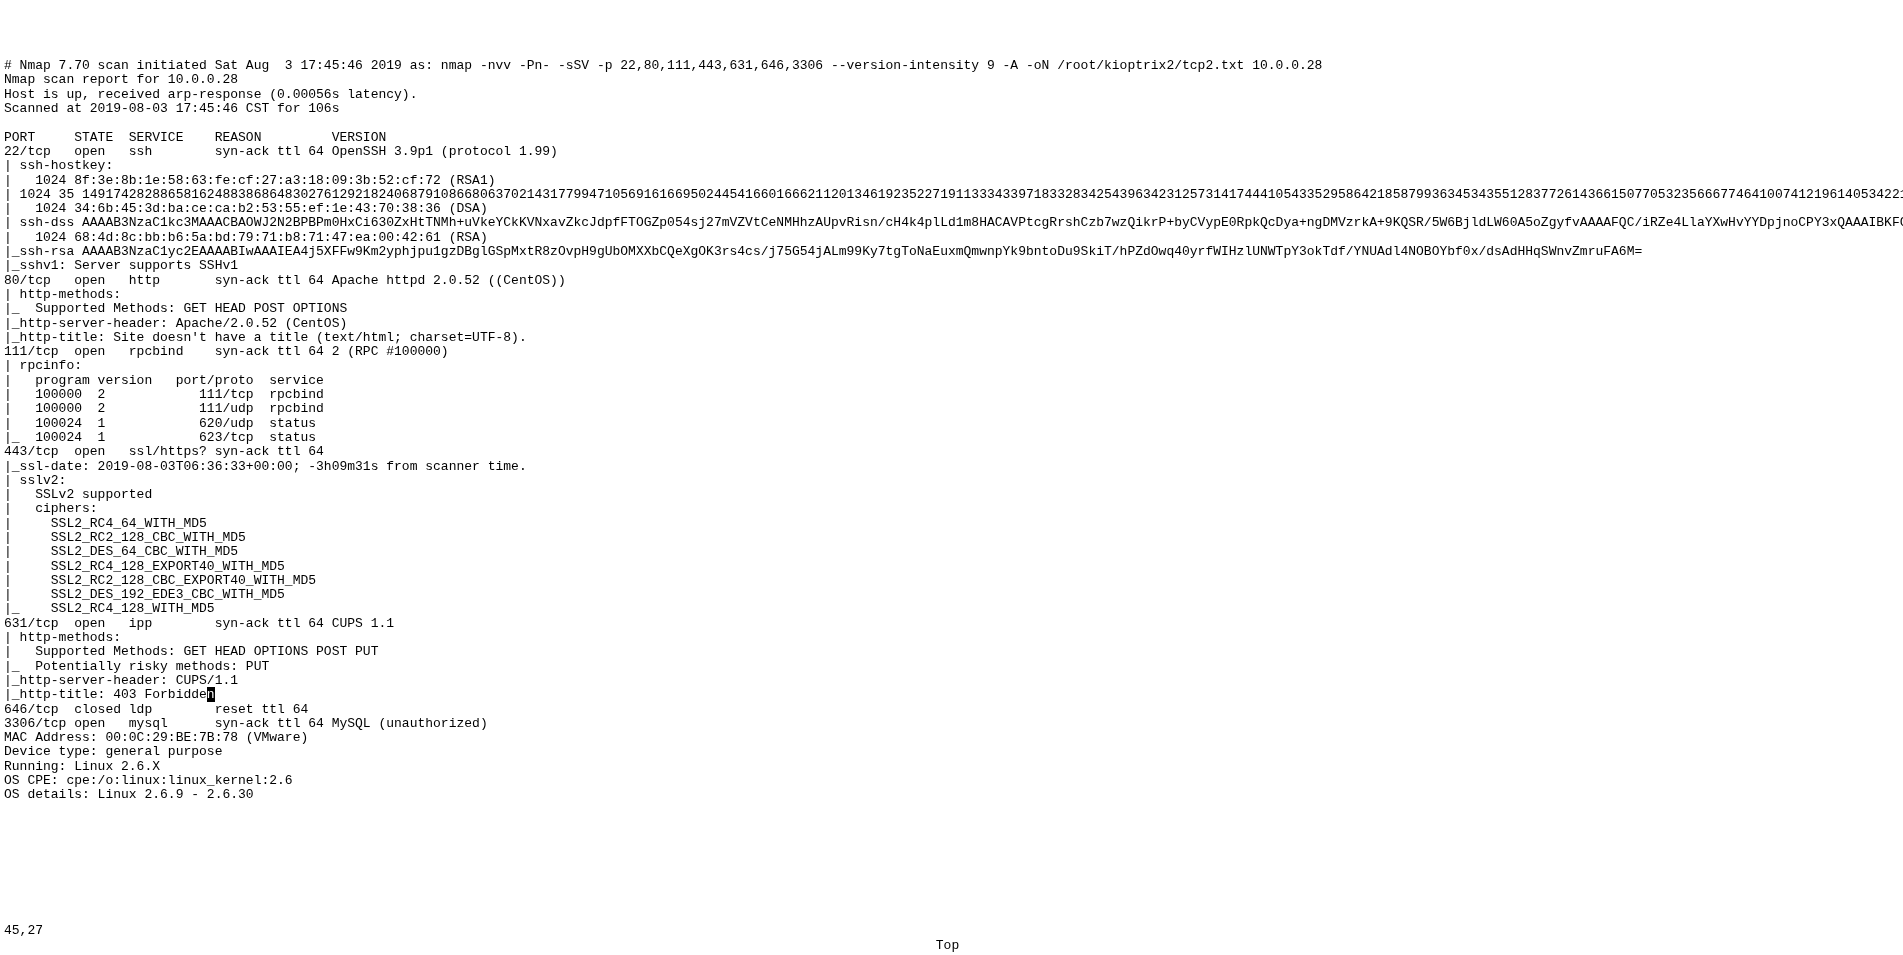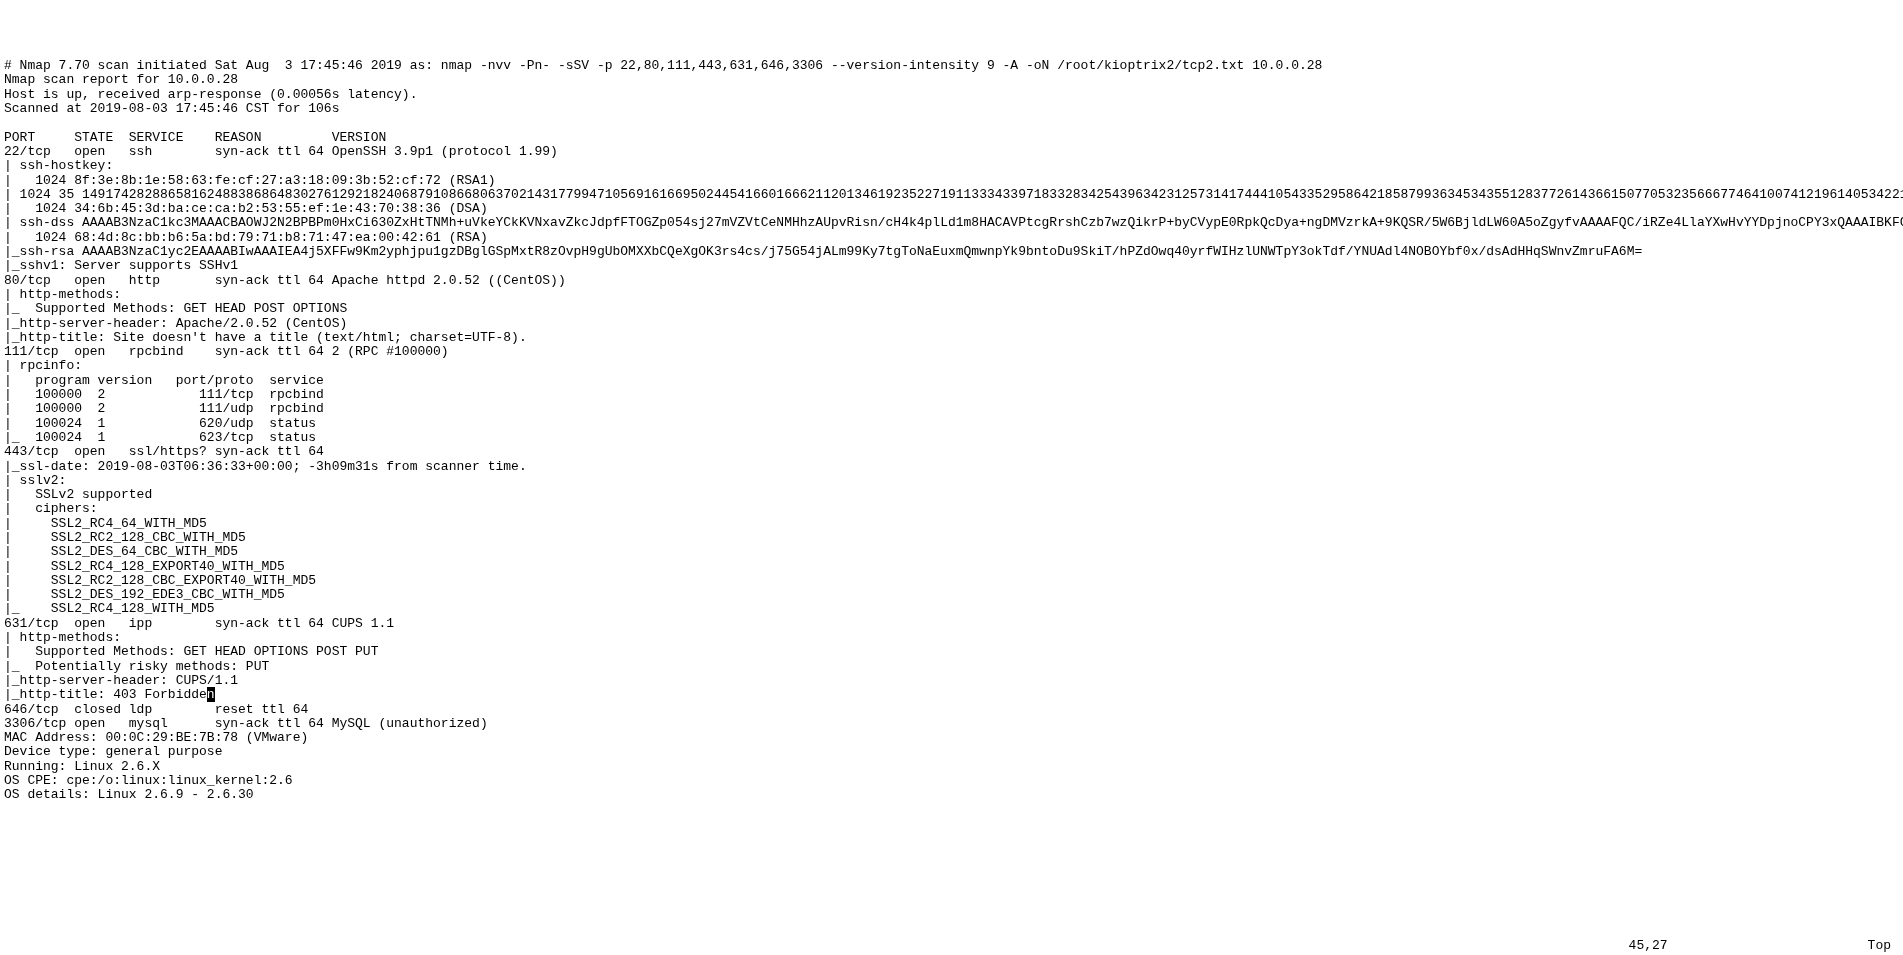--- a/index.html
+++ b/index.html
@@ -32,20 +32,21 @@
     .status-bar {
       position: absolute;
       bottom: 2px;
       left: 0;
       right: 0;
       display: flex;
       justify-content: flex-end;
       padding: 0 4px;
       font-family: 'Courier New', Courier, monospace;
       font-size: 13px;
+      flex-direction: column;
     }
     .status-left {
       margin-right: 200px;
     }
     .status-right {
       margin-right: 8px;
       text-align: center;
     }
   </style>
 </head>

